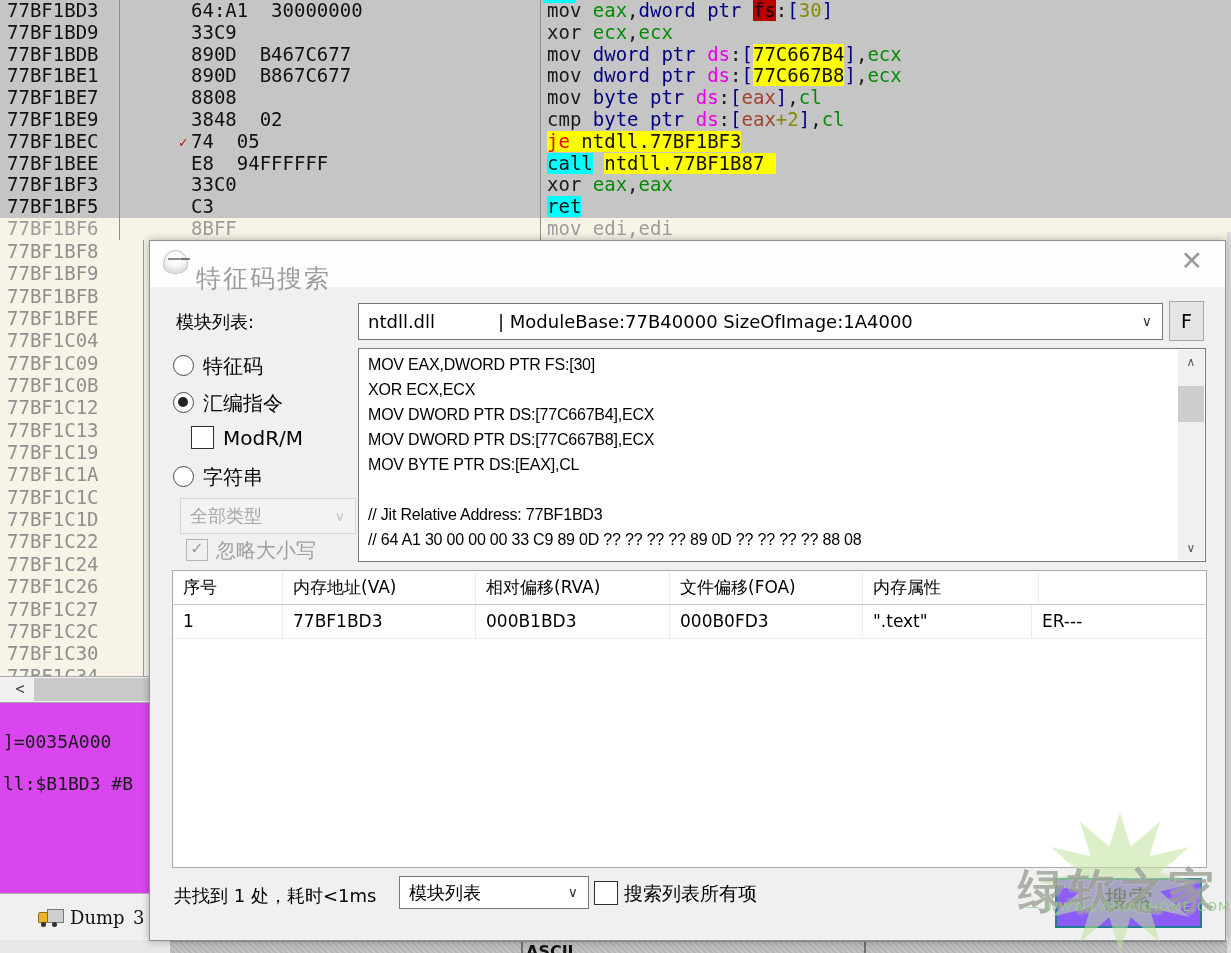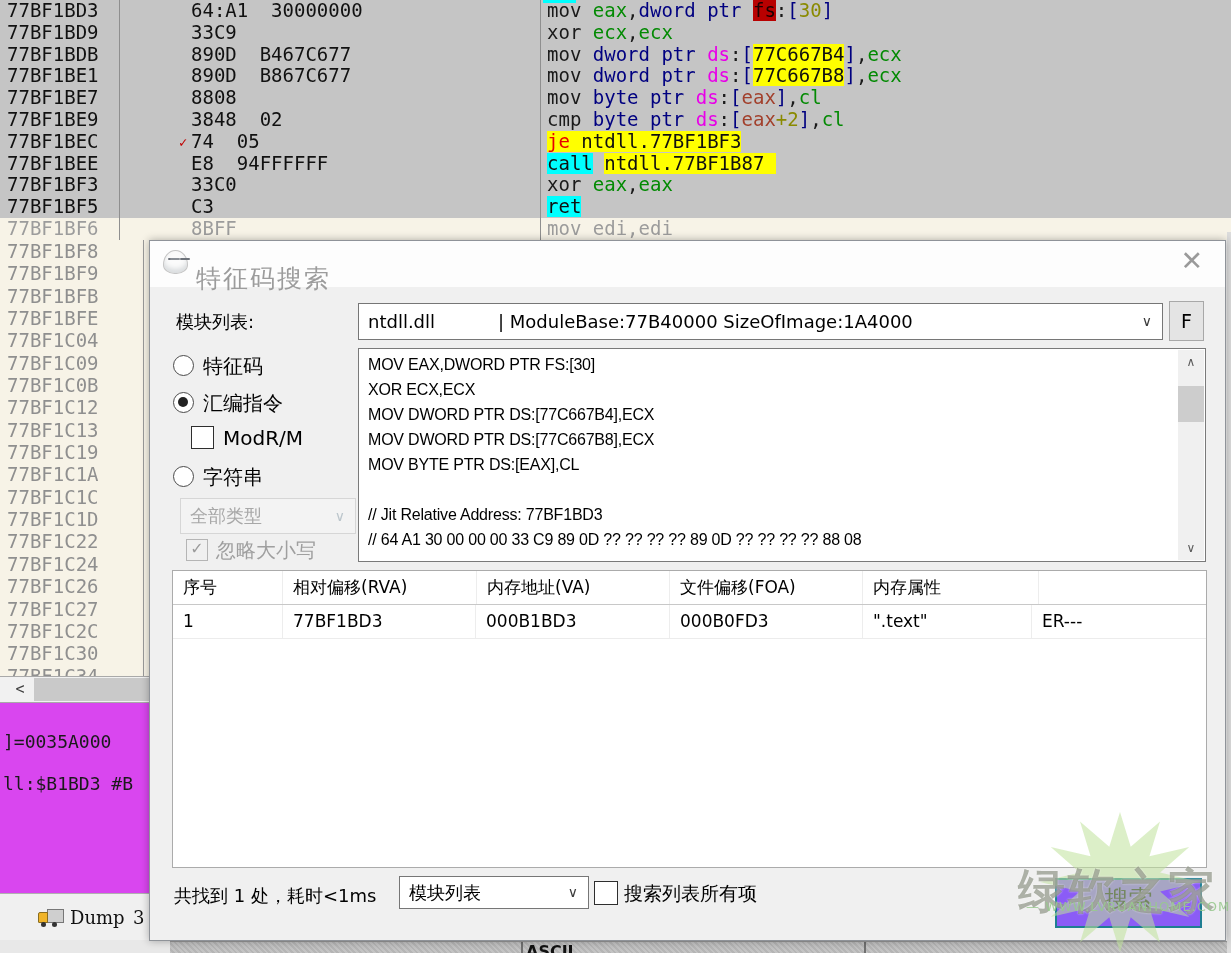--- a/index.html
+++ b/index.html
@@ -254,22 +254,22 @@
       <div id="ed-scroll">
         <div class="ed-arrow" id="ed-up">∧</div>
         <div id="ed-thumb"></div>
         <div class="ed-arrow" id="ed-down">∨</div>
       </div>
     </div>
 
     <div id="result-table">
         <div class="trow head">
           <span class="tcell" style="width: 110px;">序号</span>
+          <span class="tcell" style="width: 193px;">内存地址(VA)</span>
           <span class="tcell" style="width: 194px;">相对偏移(RVA)</span>
-          <span class="tcell" style="width: 193px;">内存地址(VA)</span>
           <span class="tcell" style="width: 193px;">文件偏移(FOA)</span>
           <span class="tcell" style="width: 176px;">内存属性</span>
         </div>
         <div class="trow body">
           <span class="tcell" style="width: 110px;">1</span>
           <span class="tcell" style="width: 193px;">77BF1BD3</span>
           <span class="tcell" style="width: 194px;">000B1BD3</span>
           <span class="tcell" style="width: 193px;">000B0FD3</span>
           <span class="tcell" style="width: 169px;">".text"</span>
           <span class="tcell" style="width: 176px;">ER---</span>

